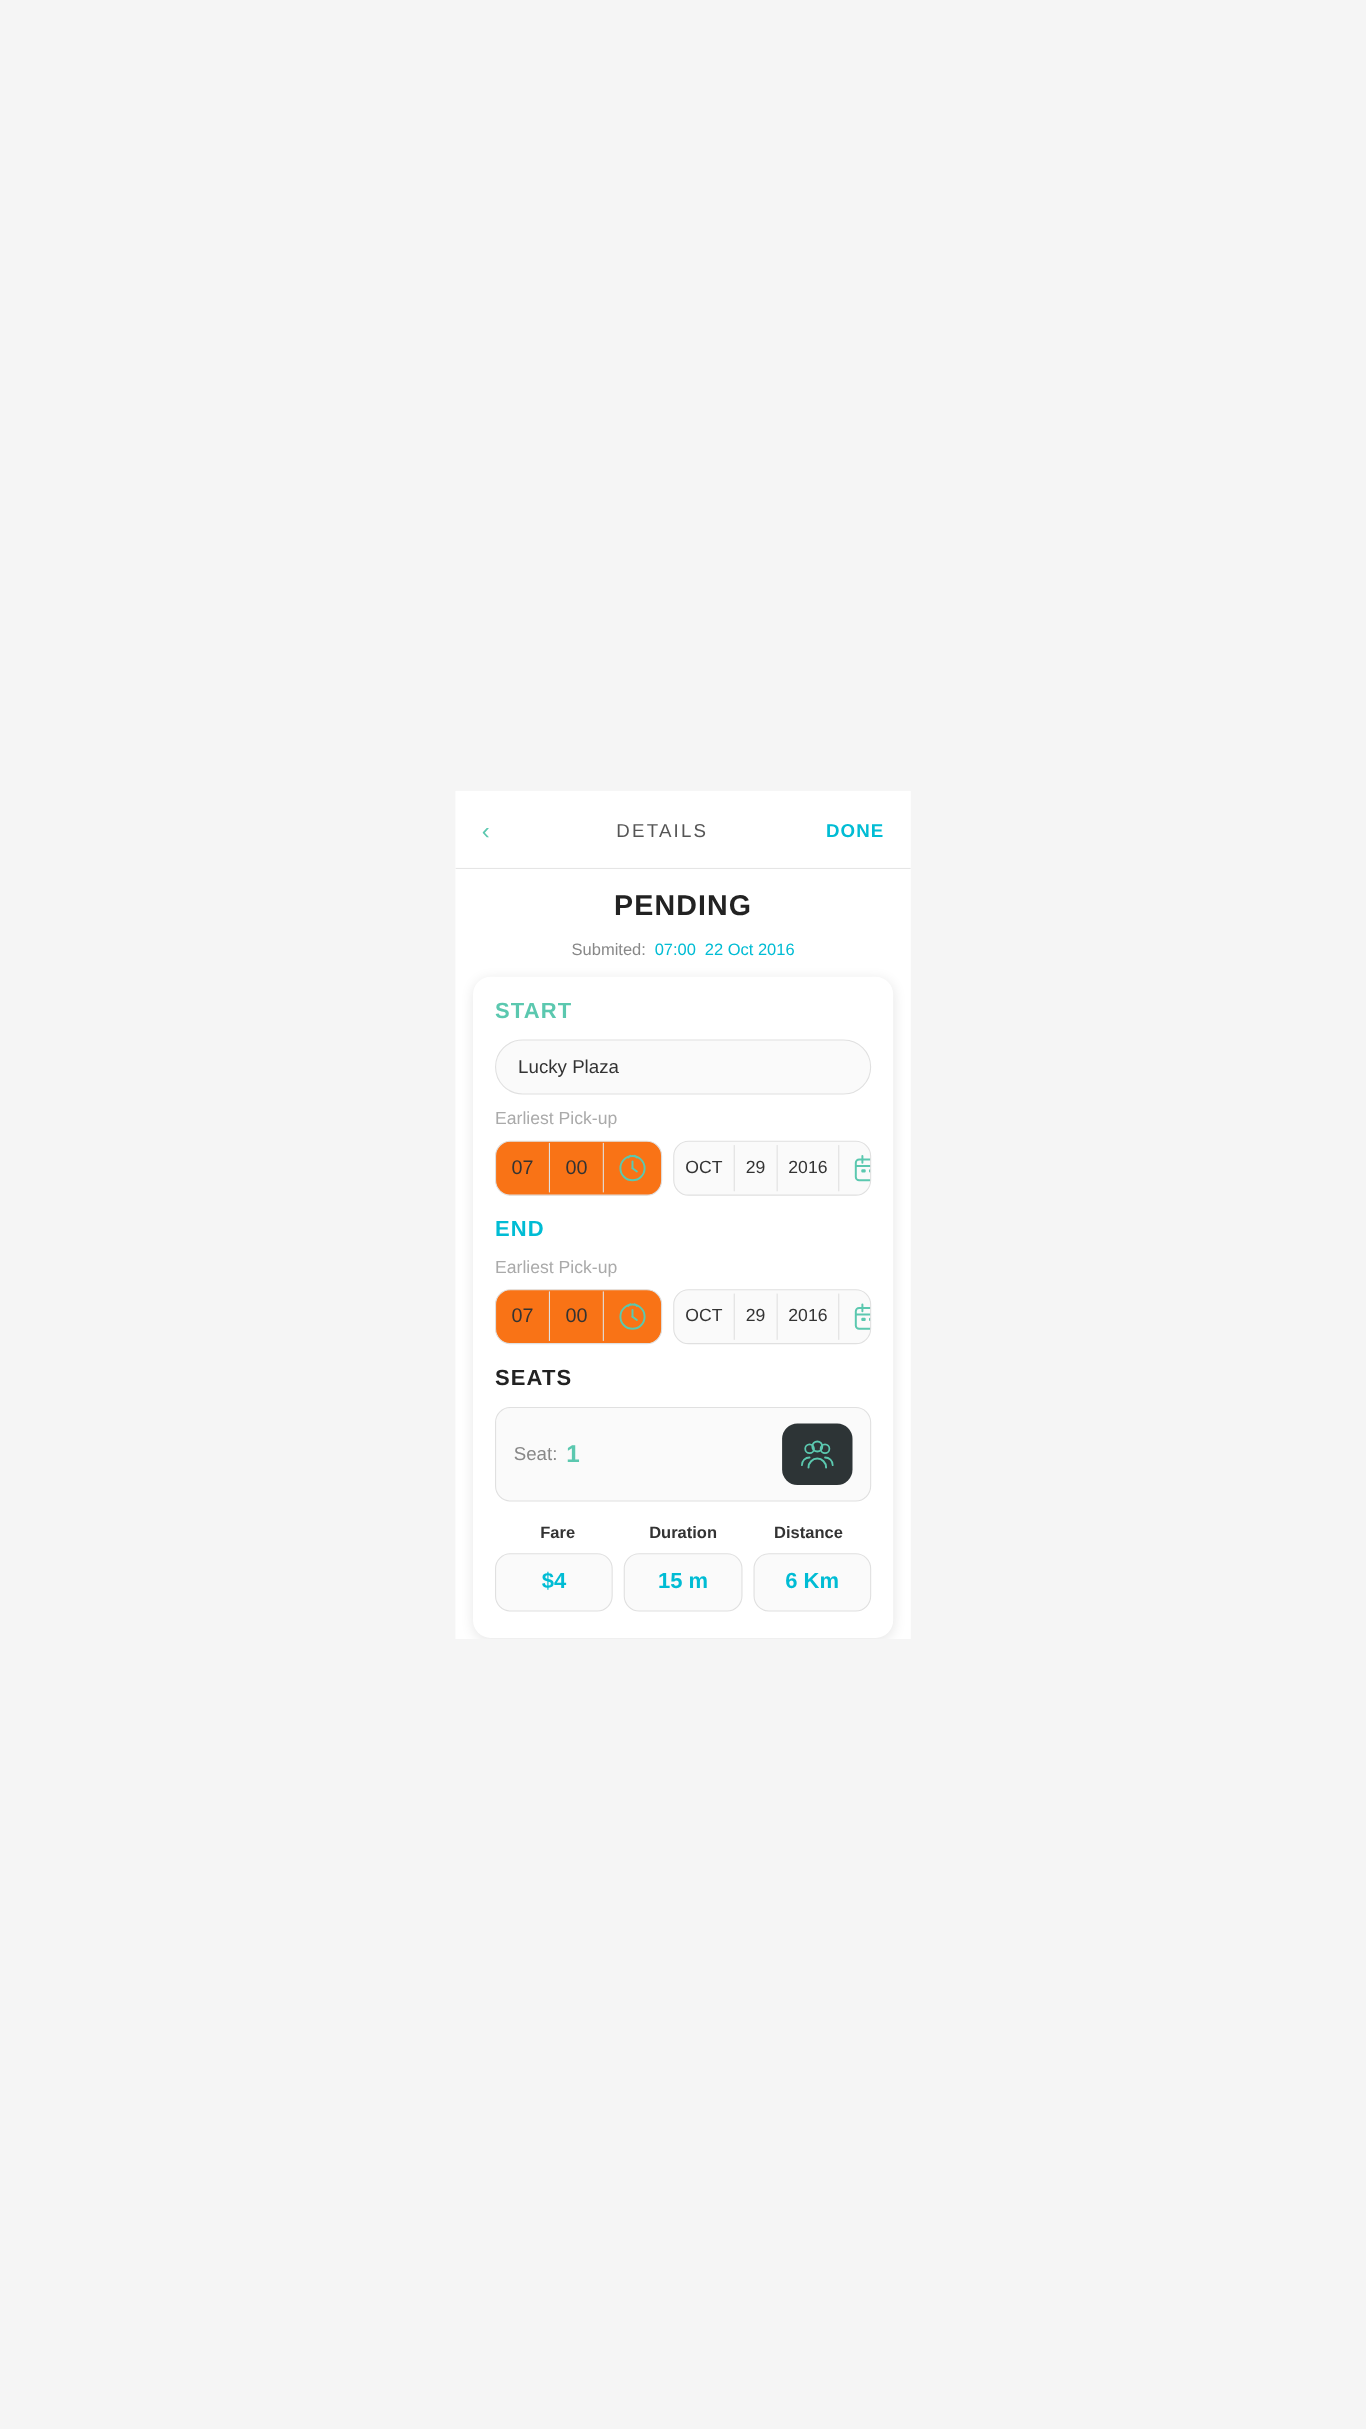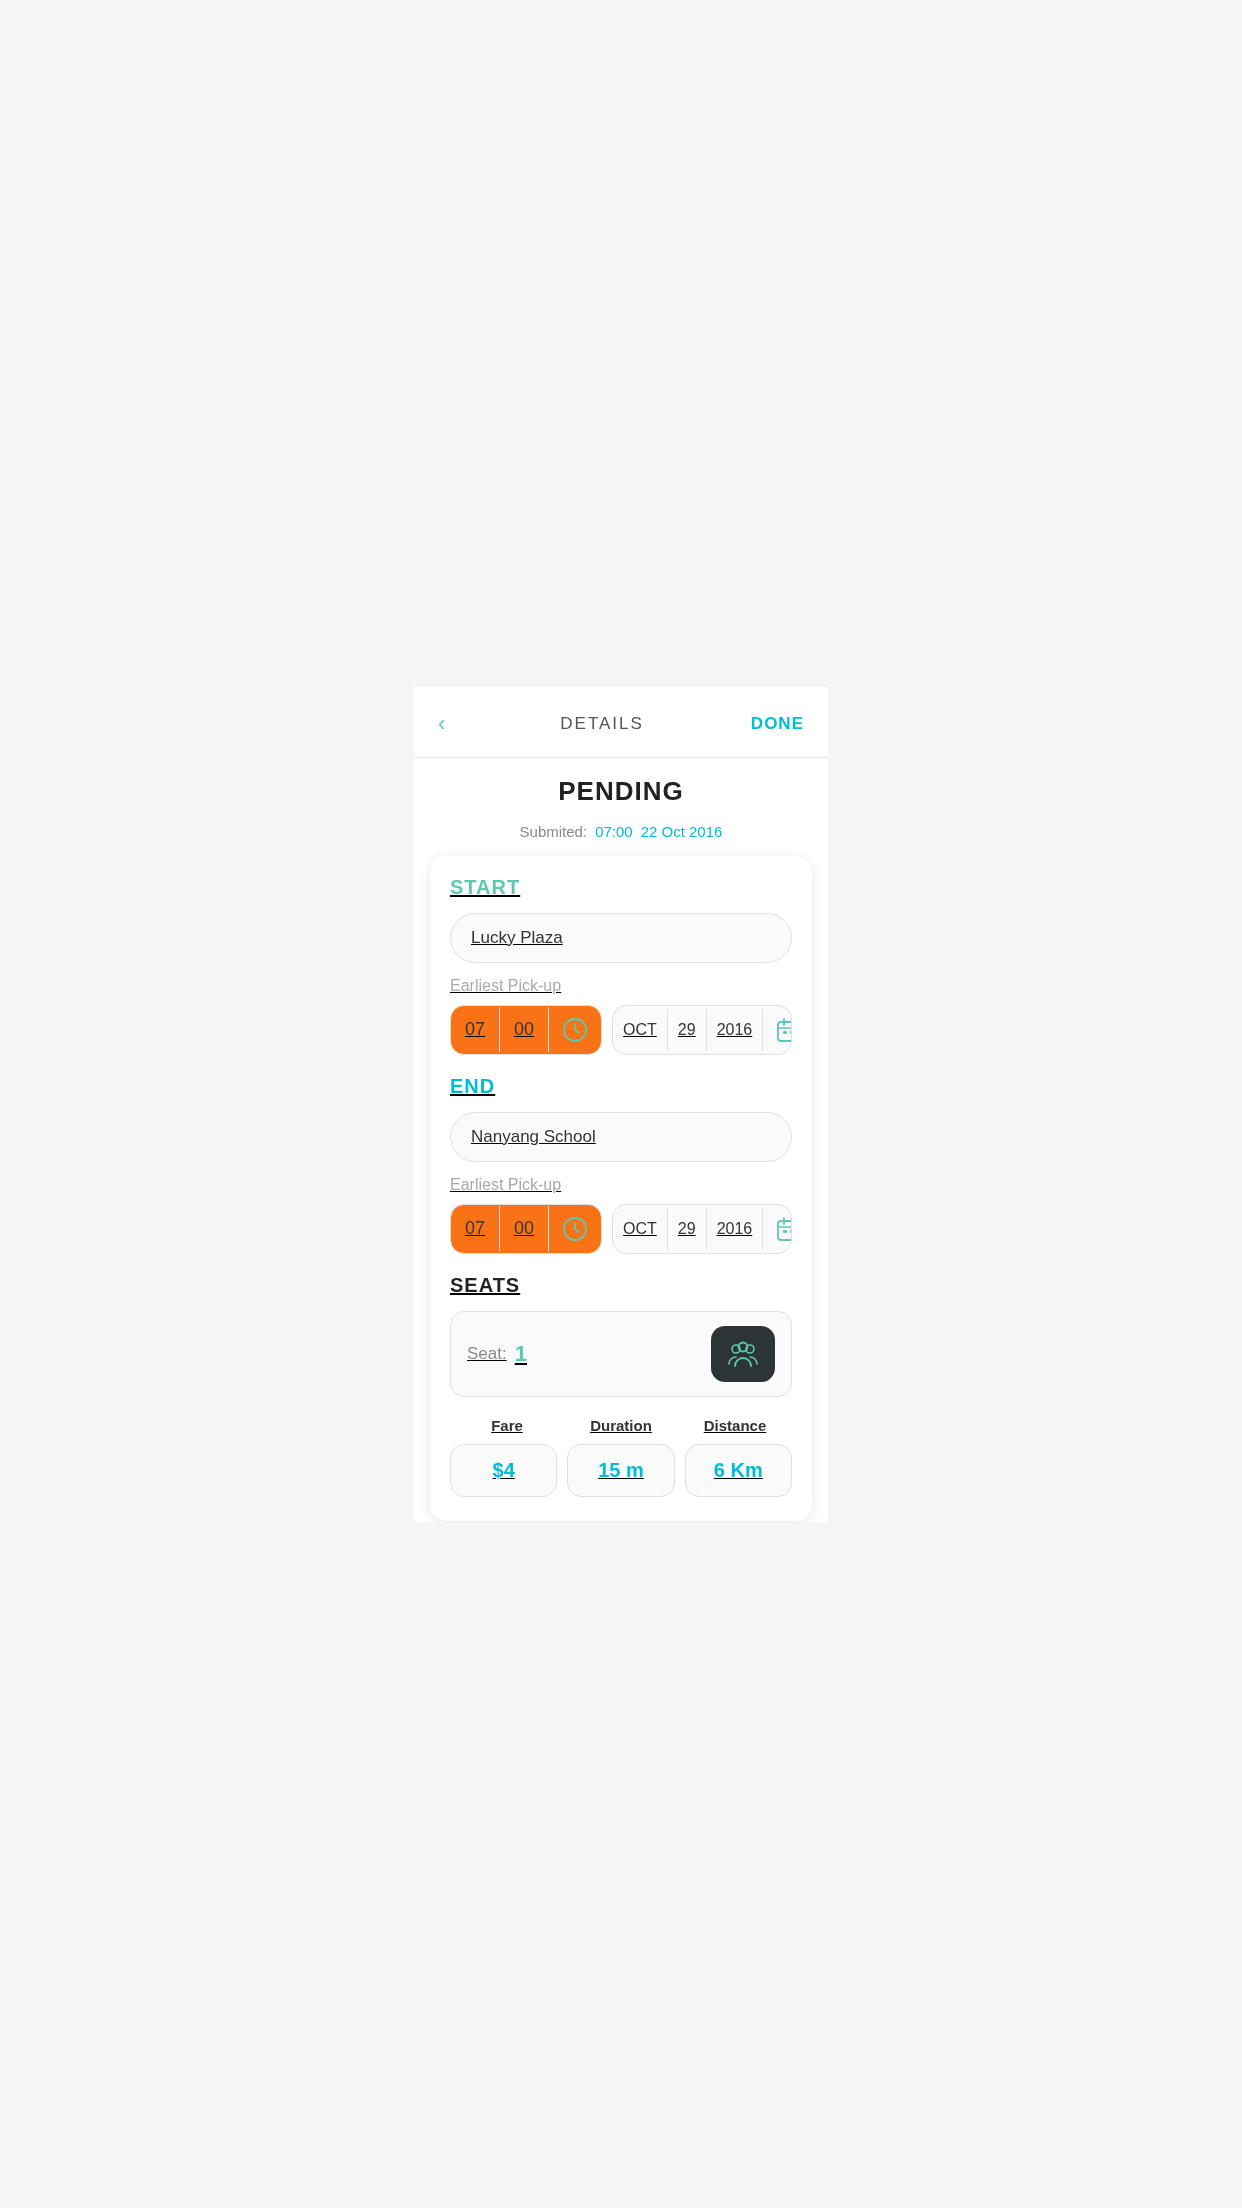--- a/index.html
+++ b/index.html
@@ -88,21 +88,20 @@
       font-weight: 500;
     }
 
     
     .card {
       background: #ffffff;
       border-radius: 16px;
       margin: 4px 16px 1px;
       padding: 20px 20px 24px;
       box-shadow: 0 2px 12px rgba(0,0,0,0.10);
-      text-decoration: underline;
     }
 
     .section-title {
       font-size: 20px;
       font-weight: 700;
       letter-spacing: 1px;
       margin-bottom: 14px;
     }
 
     .section-title.green { color: #5bc8af; }
@@ -327,21 +326,20 @@
               <rect x="8" y="15" width="4" height="3" rx="1" fill="#5bc8af"></rect>
               <rect x="15" y="15" width="4" height="3" rx="1" fill="#5bc8af"></rect>
             </svg>
           </div>
         </div>
       </div>
     </div>
 
     <div>
       <div class="section-title cyan">END</div>
-      <div class="location-input">Nanyang School</div>
       <div class="pickup-label">Earliest Pick-up</div>
       <div class="time-date-row">
         <div class="time-box">
           <div class="seg">07</div>
           <div class="seg">00</div>
           <div class="seg icon-seg clock-icon">
             <svg viewBox="0 0 28 28" fill="none" xmlns="http://www.w3.org/2000/svg">
               <circle cx="14" cy="14" r="11" stroke="#5bc8af" stroke-width="1.8"></circle>
               <line x1="14" y1="8" x2="14" y2="14" stroke="#5bc8af" stroke-width="1.8" stroke-linecap="round"></line>
               <line x1="14" y1="14" x2="18" y2="17" stroke="#5bc8af" stroke-width="1.8" stroke-linecap="round"></line>

